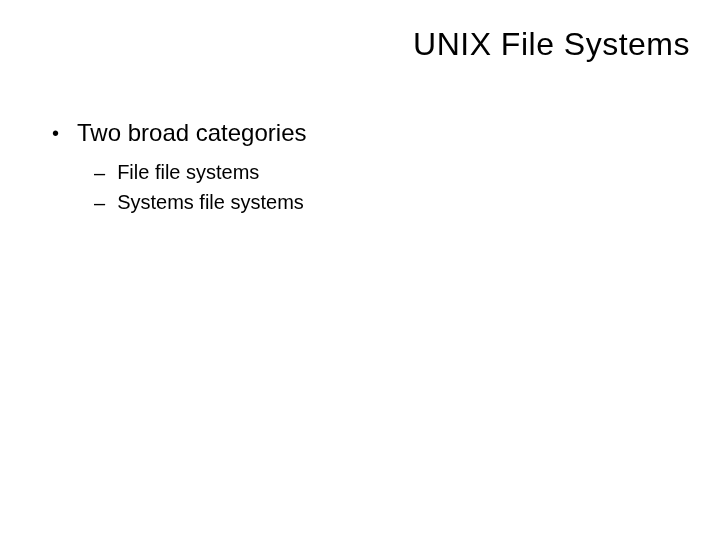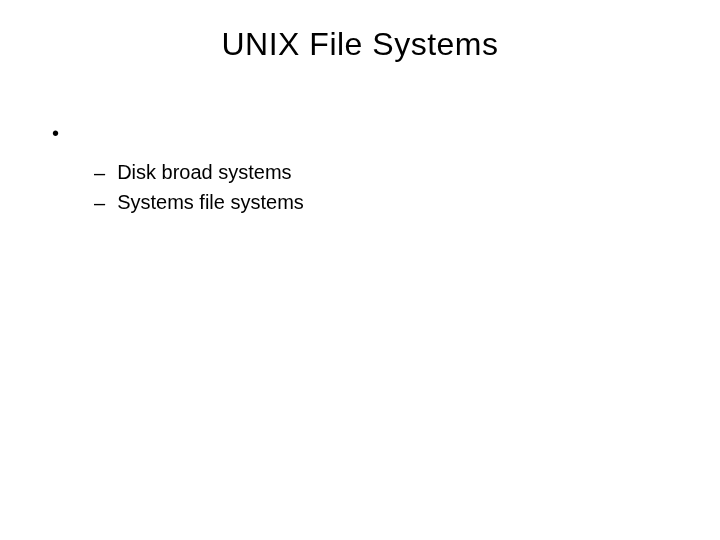--- a/index.html
+++ b/index.html
@@ -14,21 +14,21 @@
       font-family: Arial, Helvetica, sans-serif;
       color: #000000;
       overflow: hidden;
     }
     .slide {
       width: 100%;
       height: 100%;
       padding: 26px 30px;
     }
     .title {
-      text-align: center;
+      text-align: right;
       font-size: 32px;
       font-weight: normal;
       margin-bottom: 56px;
       letter-spacing: 0.5px;
     }
     .content {
       padding-left: 10px;
     }
     .bullet-item {
       display: flex;
@@ -58,25 +58,26 @@
   </style>
 </head>
 <body>
 
 <div class="slide">
   <h1 class="title">UNIX File Systems</h1>
 
   <div class="content">
     <div class="bullet-item">
       <span class="bullet-marker">•</span>
+      <span>Two broad categories</span>
     </div>
     <div class="sub-list">
       <div class="sub-item">
         <span class="sub-marker">–</span>
-        <span>Disk broad systems</span>
+        <span>File file systems</span>
       </div>
       <div class="sub-item">
         <span class="sub-marker">–</span>
         <span>Systems file systems</span>
       </div>
     </div>
   </div>
 </div>
 
 </body></html>

